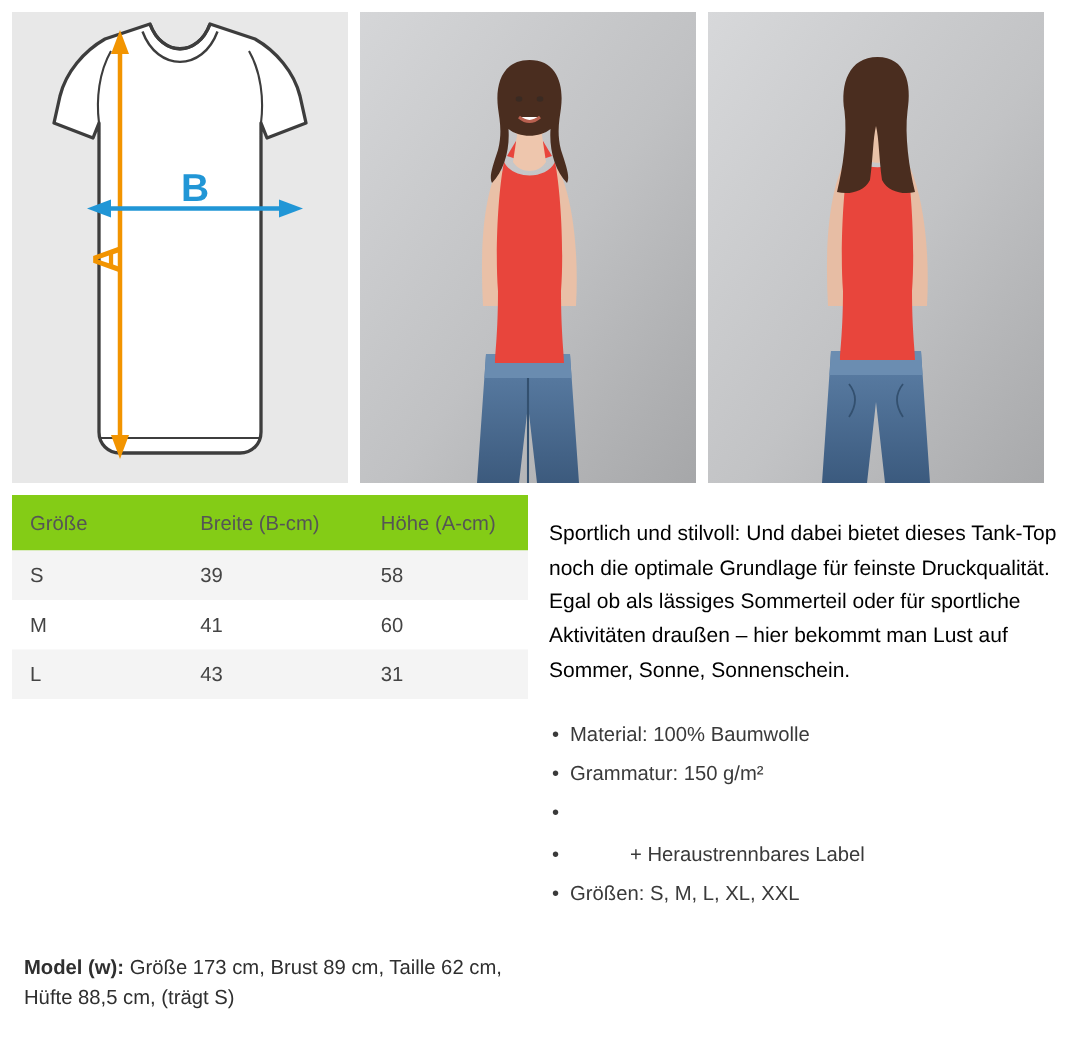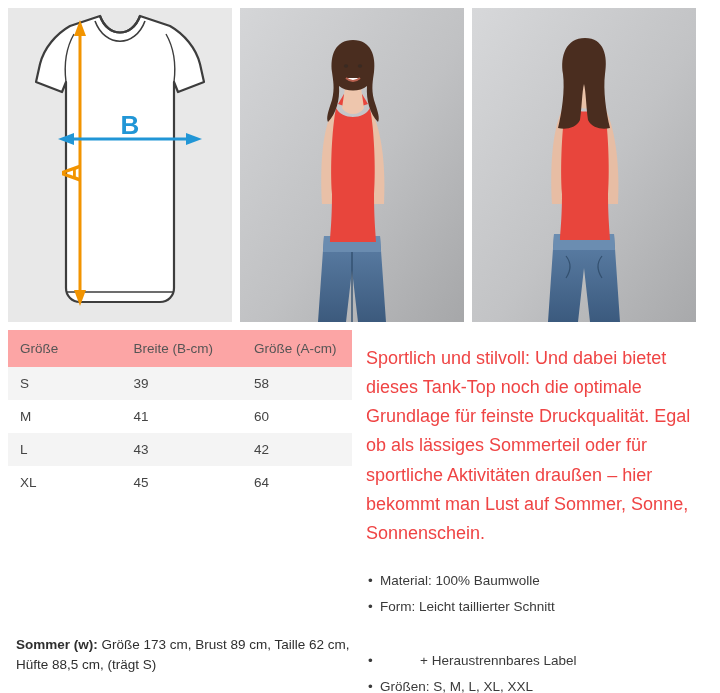--- a/index.html
+++ b/index.html
@@ -57,42 +57,42 @@
   table.size-table {
     width: 100%;
     border-collapse: collapse;
     font-size: 13.5px;
   }
   table.size-table th {
     text-align: left;
     font-weight: normal;
     color: #555;
     padding: 11px 12px;
-    background: #fca5a5;
+    background: #84cc16;
   }
   table.size-table td {
     padding: 9px 12px;
     color: #444;
   }
   table.size-table tbody tr:nth-child(odd) { background: #f4f4f4; }
   table.size-table tbody tr:nth-child(even) { background: #ffffff; }
   table.size-table th:nth-child(1), table.size-table td:nth-child(1) { width: 33%; }
   table.size-table th:nth-child(2), table.size-table td:nth-child(2) { width: 35%; }
 
   .tolerance {
     font-size: 13.5px;
     color: #3a3a3a;
     margin: 14px 2px 0 2px;
   }
 
   
   .desc {
-    font-size: 18px;
+    font-size: 14px;
     line-height: 1.62;
-    color: #ef4444;
+    color: #000000;
     margin: 0 0 22px 0;
   }
   ul.features {
     list-style: none;
     margin: 0;
     padding: 0;
     font-size: 13.5px;
     line-height: 1.62;
   }
   ul.features > li {
@@ -235,64 +235,61 @@
 </div>
 
 <div class="lower">
 
   <div class="left-col">
     <table class="size-table">
       <thead>
         <tr>
           <th>Größe</th>
           <th>Breite (B-cm)</th>
-          <th>Größe (A-cm)</th>
+          <th>Höhe (A-cm)</th>
         </tr>
       </thead>
       <tbody>
         <tr>
           <td>S</td>
           <td>39</td>
           <td>58</td>
         </tr>
         <tr>
           <td>M</td>
           <td>41</td>
           <td>60</td>
         </tr>
         <tr>
           <td>L</td>
           <td>43</td>
-          <td>42</td>
-        </tr>
-        <tr>
-          <td>XL</td>
-          <td>45</td>
-          <td>64</td>
+          <td>31</td>
         </tr>
       </tbody>
     </table>
 
   </div>
 
   <div class="right-col">
     <p class="desc">Sportlich und stilvoll: Und dabei bietet dieses Tank-Top noch die optimale Grundlage für feinste Druckqualität. Egal ob als lässiges Sommerteil oder für sportliche Aktivitäten draußen – hier bekommt man Lust auf Sommer, Sonne, Sonnenschein.</p>
 
     <ul class="features">
       <li>
         <span>Material: 100% Baumwolle</span>
       </li>
       <li>
-        <span>Form: Leicht taillierter Schnitt</span>
+        <span>Grammatur: 150 g/m²</span>
+      </li>
+      <li>
       </li>
       <li>
         <div class="sub-line indent2">+ Heraustrennbares Label</div>
       </li>
       <li>
         <span>Größen:  S, M, L, XL, XXL</span>
       </li>
     </ul>
   </div>
 </div>
 
 <div class="model-note">
-  <b>Sommer (w):</b><span> Größe 173 cm, Brust 89 cm, Taille 62 cm, Hüfte 88,5 cm, (trägt S)</span>
+  <b>Model (w):</b><span> Größe 173 cm, Brust 89 cm, Taille 62 cm, Hüfte 88,5 cm, (trägt S)</span>
 </div>
 
 </body></html>

